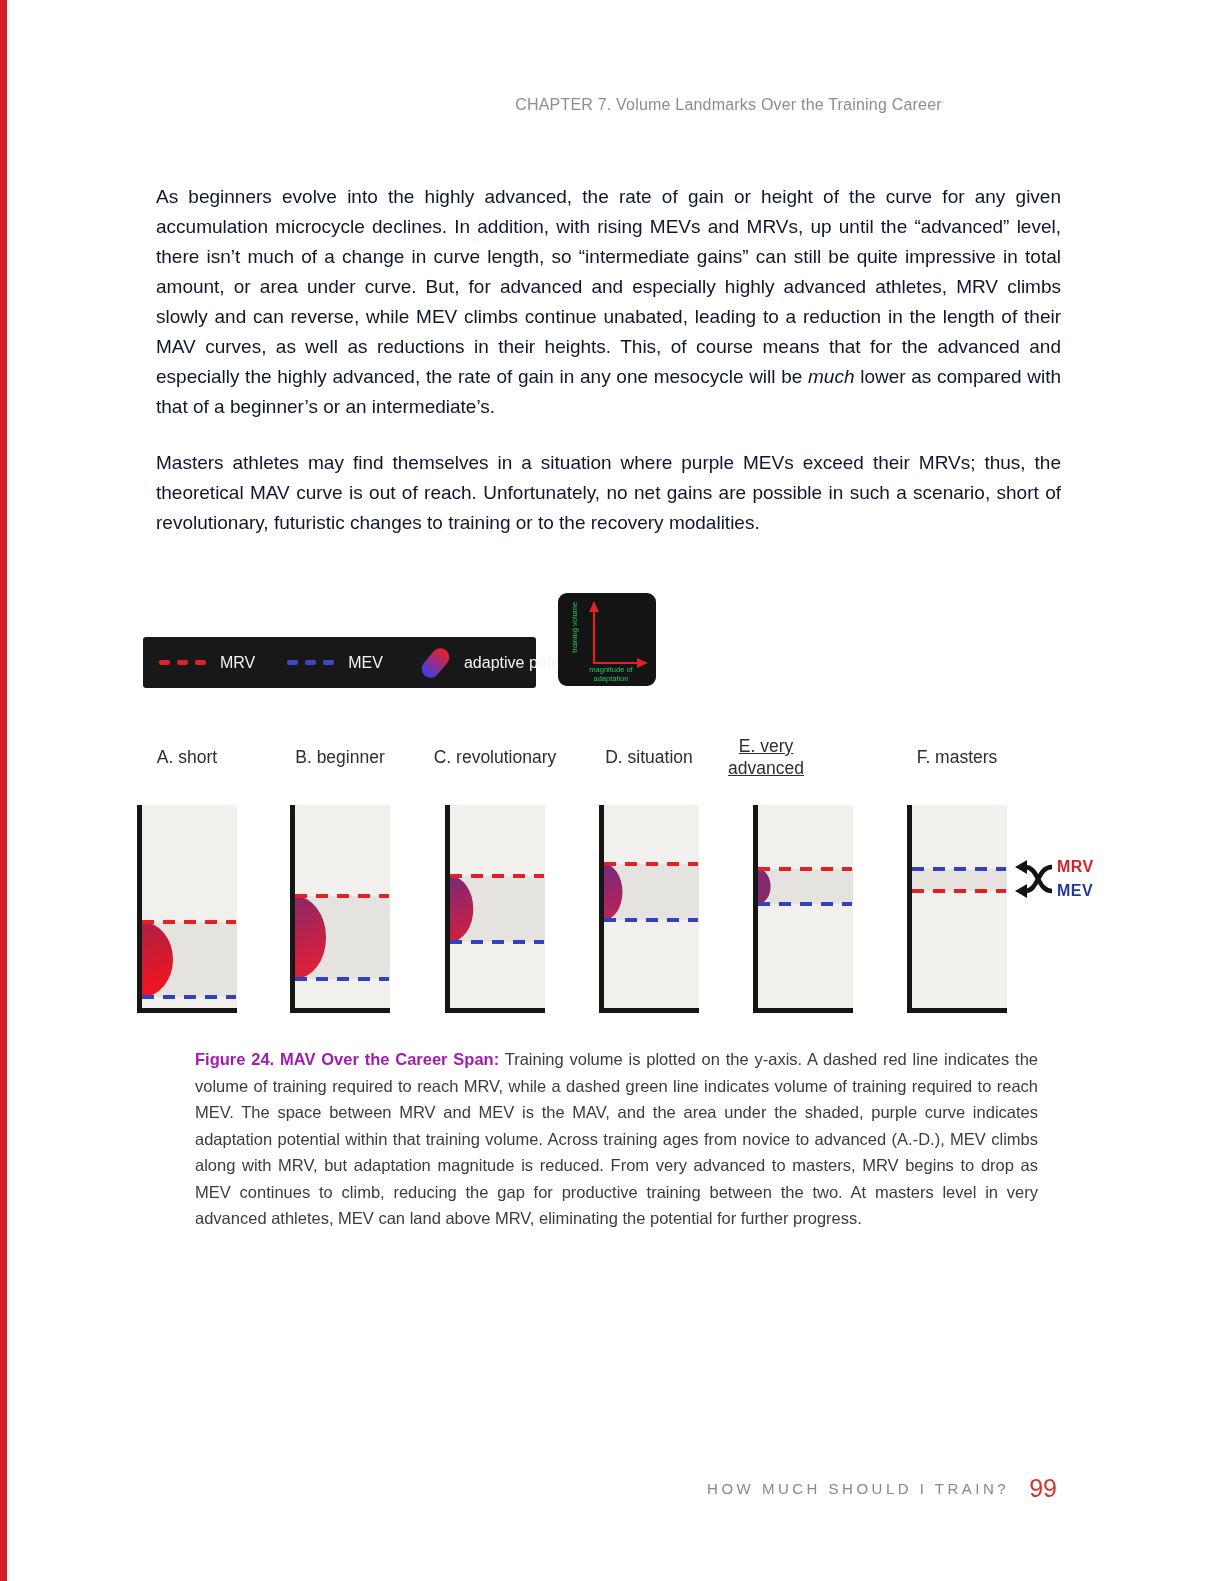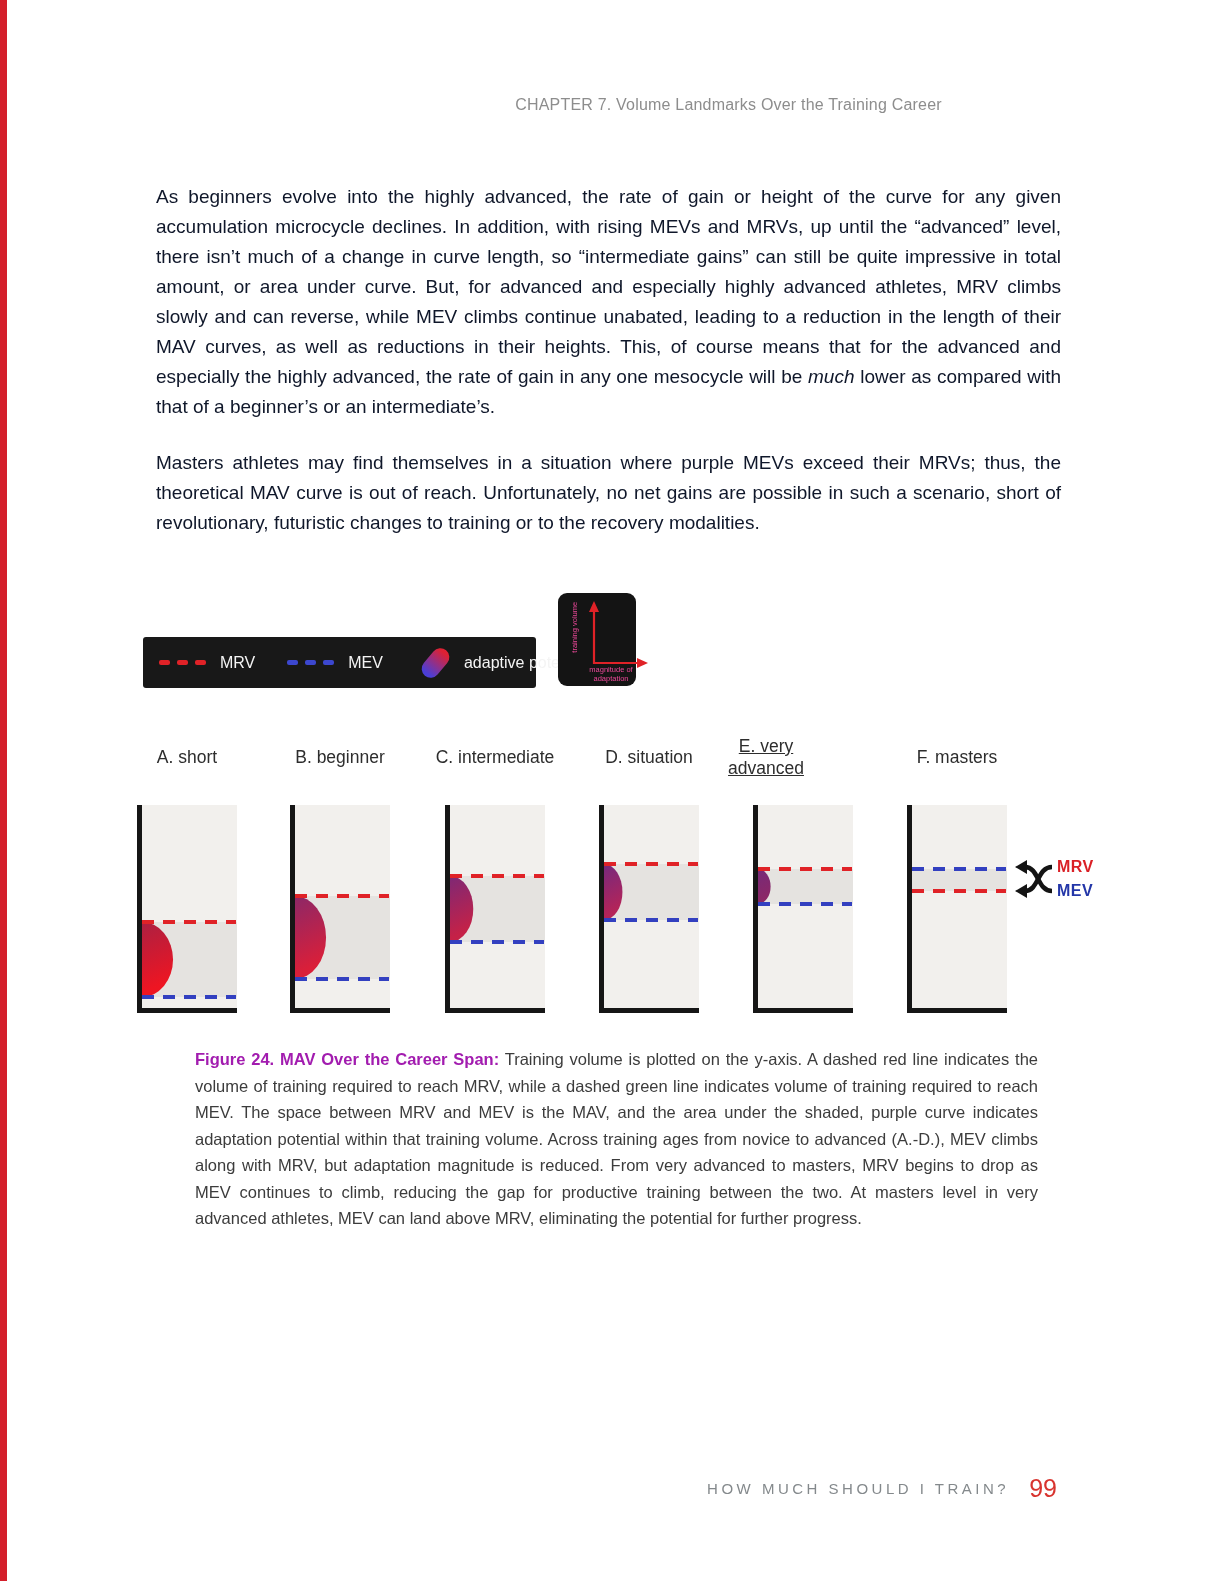--- a/index.html
+++ b/index.html
@@ -15,22 +15,22 @@
   .p2{top:448px;}
   .legend{position:absolute;left:143px;top:637px;width:393px;height:51px;background:#181818;
         border-radius:3px;display:flex;align-items:center;padding:0 16px;box-sizing:border-box;
         color:#f4f4f4;font-size:16px;}
   .legend .grp{display:flex;align-items:center;}
   .dashmarks{display:flex;gap:7px;margin-right:14px;}
   .dashmarks i{display:block;width:11px;height:5px;border-radius:2px;}
   .legend-label{white-space:nowrap;}
   .pill{width:33px;height:18px;border-radius:10px;margin:0 12px 0 6px;
         background:linear-gradient(90deg,#4b3ed6 10%,#de2133 90%);transform:rotate(-50deg);}
-  .axis-inset{position:absolute;left:558px;top:593px;width:78px;height:93px;background:#141414;
-        border-radius:9px;color:#ec4899;}
+  .axis-inset{position:absolute;left:558px;top:593px;width:98px;height:93px;background:#141414;
+        border-radius:9px;color:#22c55e;}
   .axis-ylabel{position:absolute;left:-9px;top:30px;width:52px;font-size:7.5px;line-height:8.5px;
         text-align:center;transform:rotate(-90deg);}
   .axis-xlabel{position:absolute;left:20px;bottom:3px;width:66px;font-size:7.5px;line-height:8.5px;
         text-align:center;}
   .chart-label{position:absolute;top:731px;height:52px;display:flex;align-items:center;
         justify-content:center;text-align:center;font-size:17.5px;line-height:22px;color:#2d2d2d;}
   .panel{position:absolute;top:805px;width:95px;height:203px;background:#f2f0ed;
         border-left:5px solid #161616;border-bottom:5px solid #161616;}
   .band{position:absolute;left:0;right:0;background:#e5e3e0;}
   .dash{position:absolute;left:0;right:1px;height:4px;}
@@ -121,21 +121,21 @@
             <linearGradient id="bg1" x1="0" y1="0" x2="0.35" y2="1">
               <stop offset="0" stop-color="#7e2970"></stop>
               <stop offset="1" stop-color="#da1f39"></stop>
             </linearGradient>
           </defs>
           <ellipse cx="0" cy="50" rx="97" ry="50" fill="url(#bg1)"></ellipse>
         </svg>
         <div class="dash dash-red" style="top: 89px;"></div>
         <div class="dash dash-blue" style="top: 172px;"></div>
       </div>
-      <div class="chart-label" style="left: 415px; width: 160px;">C. intermediate</div>
+      <div class="chart-label" style="left: 415px; width: 160px;">C. revolutionary</div>
       <div class="panel" style="left: 445px;">
         <div class="band" style="top: 71px; height: 66px;"></div>
         <svg viewBox="0 0 100 100" preserveAspectRatio="none" width="24" height="66" class="blob" style="top: 71px;">
           <defs>
             <linearGradient id="bg2" x1="0" y1="0" x2="0.35" y2="1">
               <stop offset="0" stop-color="#702a7e"></stop>
               <stop offset="1" stop-color="#c52147"></stop>
             </linearGradient>
           </defs>
           <ellipse cx="0" cy="50" rx="97" ry="50" fill="url(#bg2)"></ellipse>

